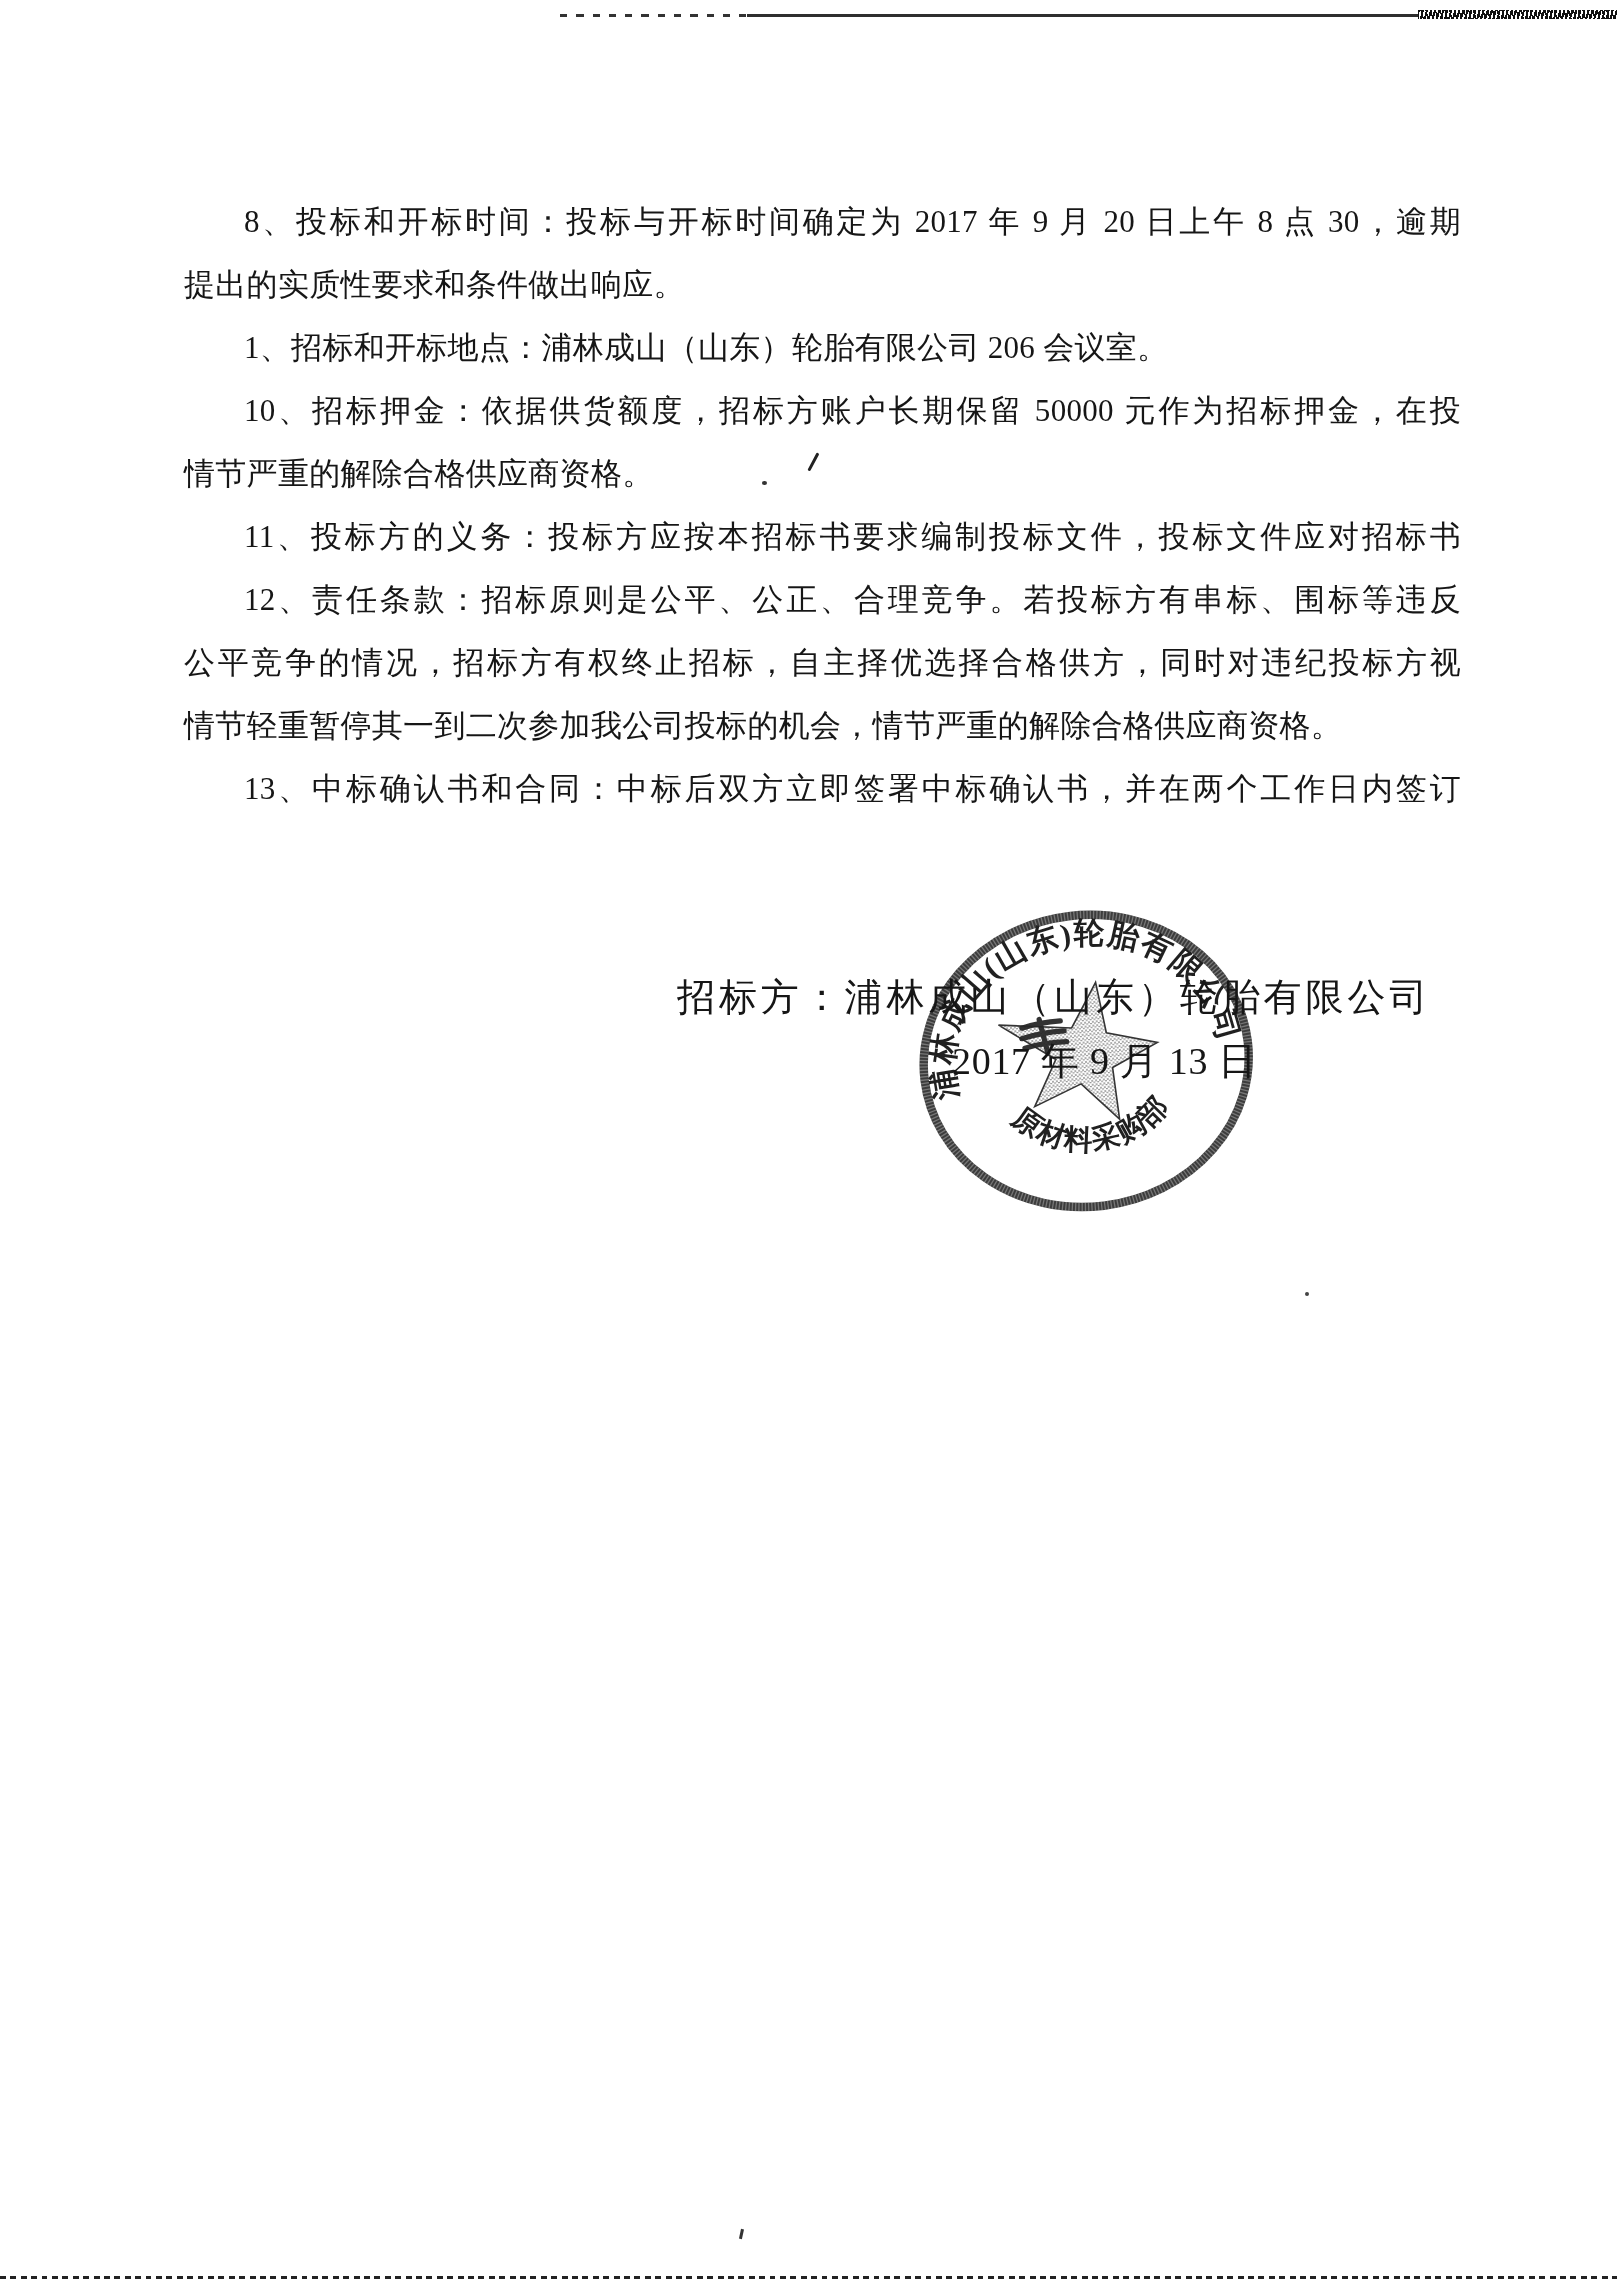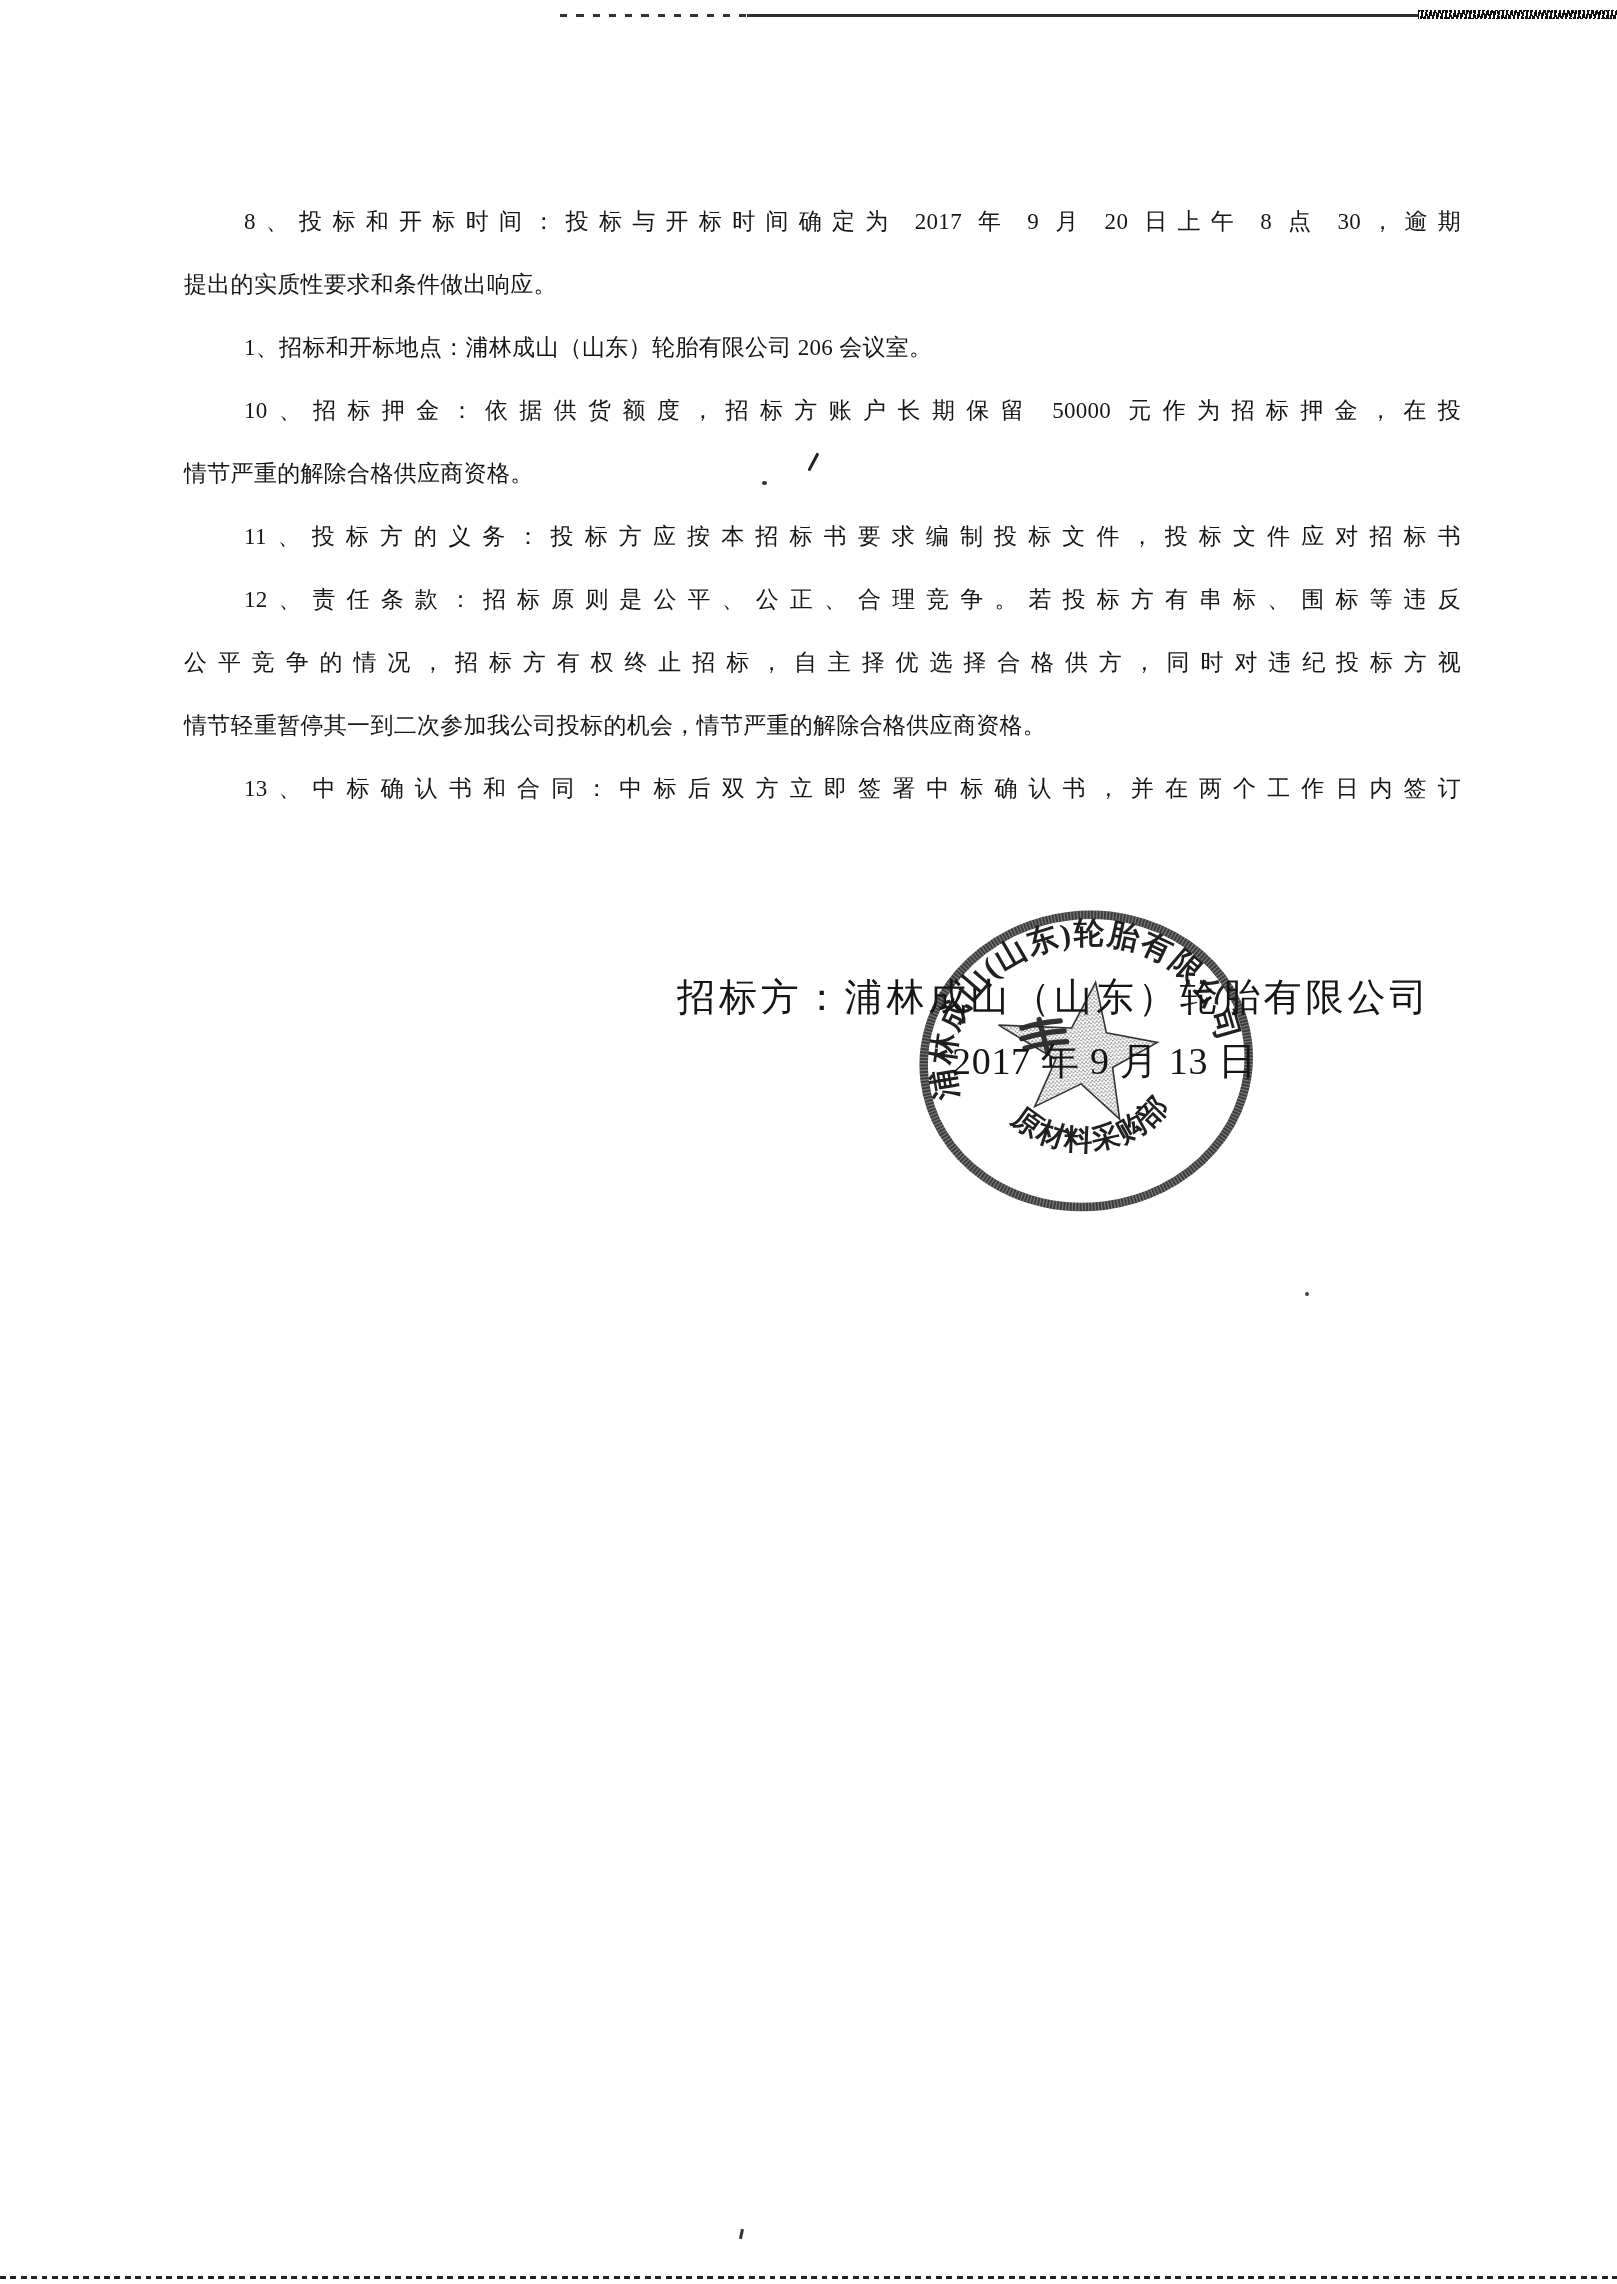--- a/index.html
+++ b/index.html
@@ -4,21 +4,21 @@
 <style>
   html,body{margin:0;padding:0;background:#9a9a9a;}
   .page{
     position:relative; width:1617px; height:2284px; background:#ffffff;
     font-family:"Liberation Serif","DejaVu Serif",serif; color:#161616;
     overflow:hidden;
   }
   
   .textblock{position:absolute; left:184px; top:190px; width:1277px;}
   .bl{
-    height:63px; line-height:63px; font-size:23px; letter-spacing:0.3px;
+    height:63px; line-height:63px; font-size:31px; letter-spacing:0.3px;
     white-space:nowrap; text-align:left;
   }
   .bl.j{white-space:normal; text-align:justify; text-align-last:justify; word-break:break-all;}
   .bl.ind{padding-left:60px;}
   .bl.j.ind{padding-left:0; text-indent:60px;}
   
   .sig-party{
     position:absolute; left:677px; top:971px; height:52px; line-height:52px;
     font-size:38px; letter-spacing:3.9px; white-space:nowrap;
   }

